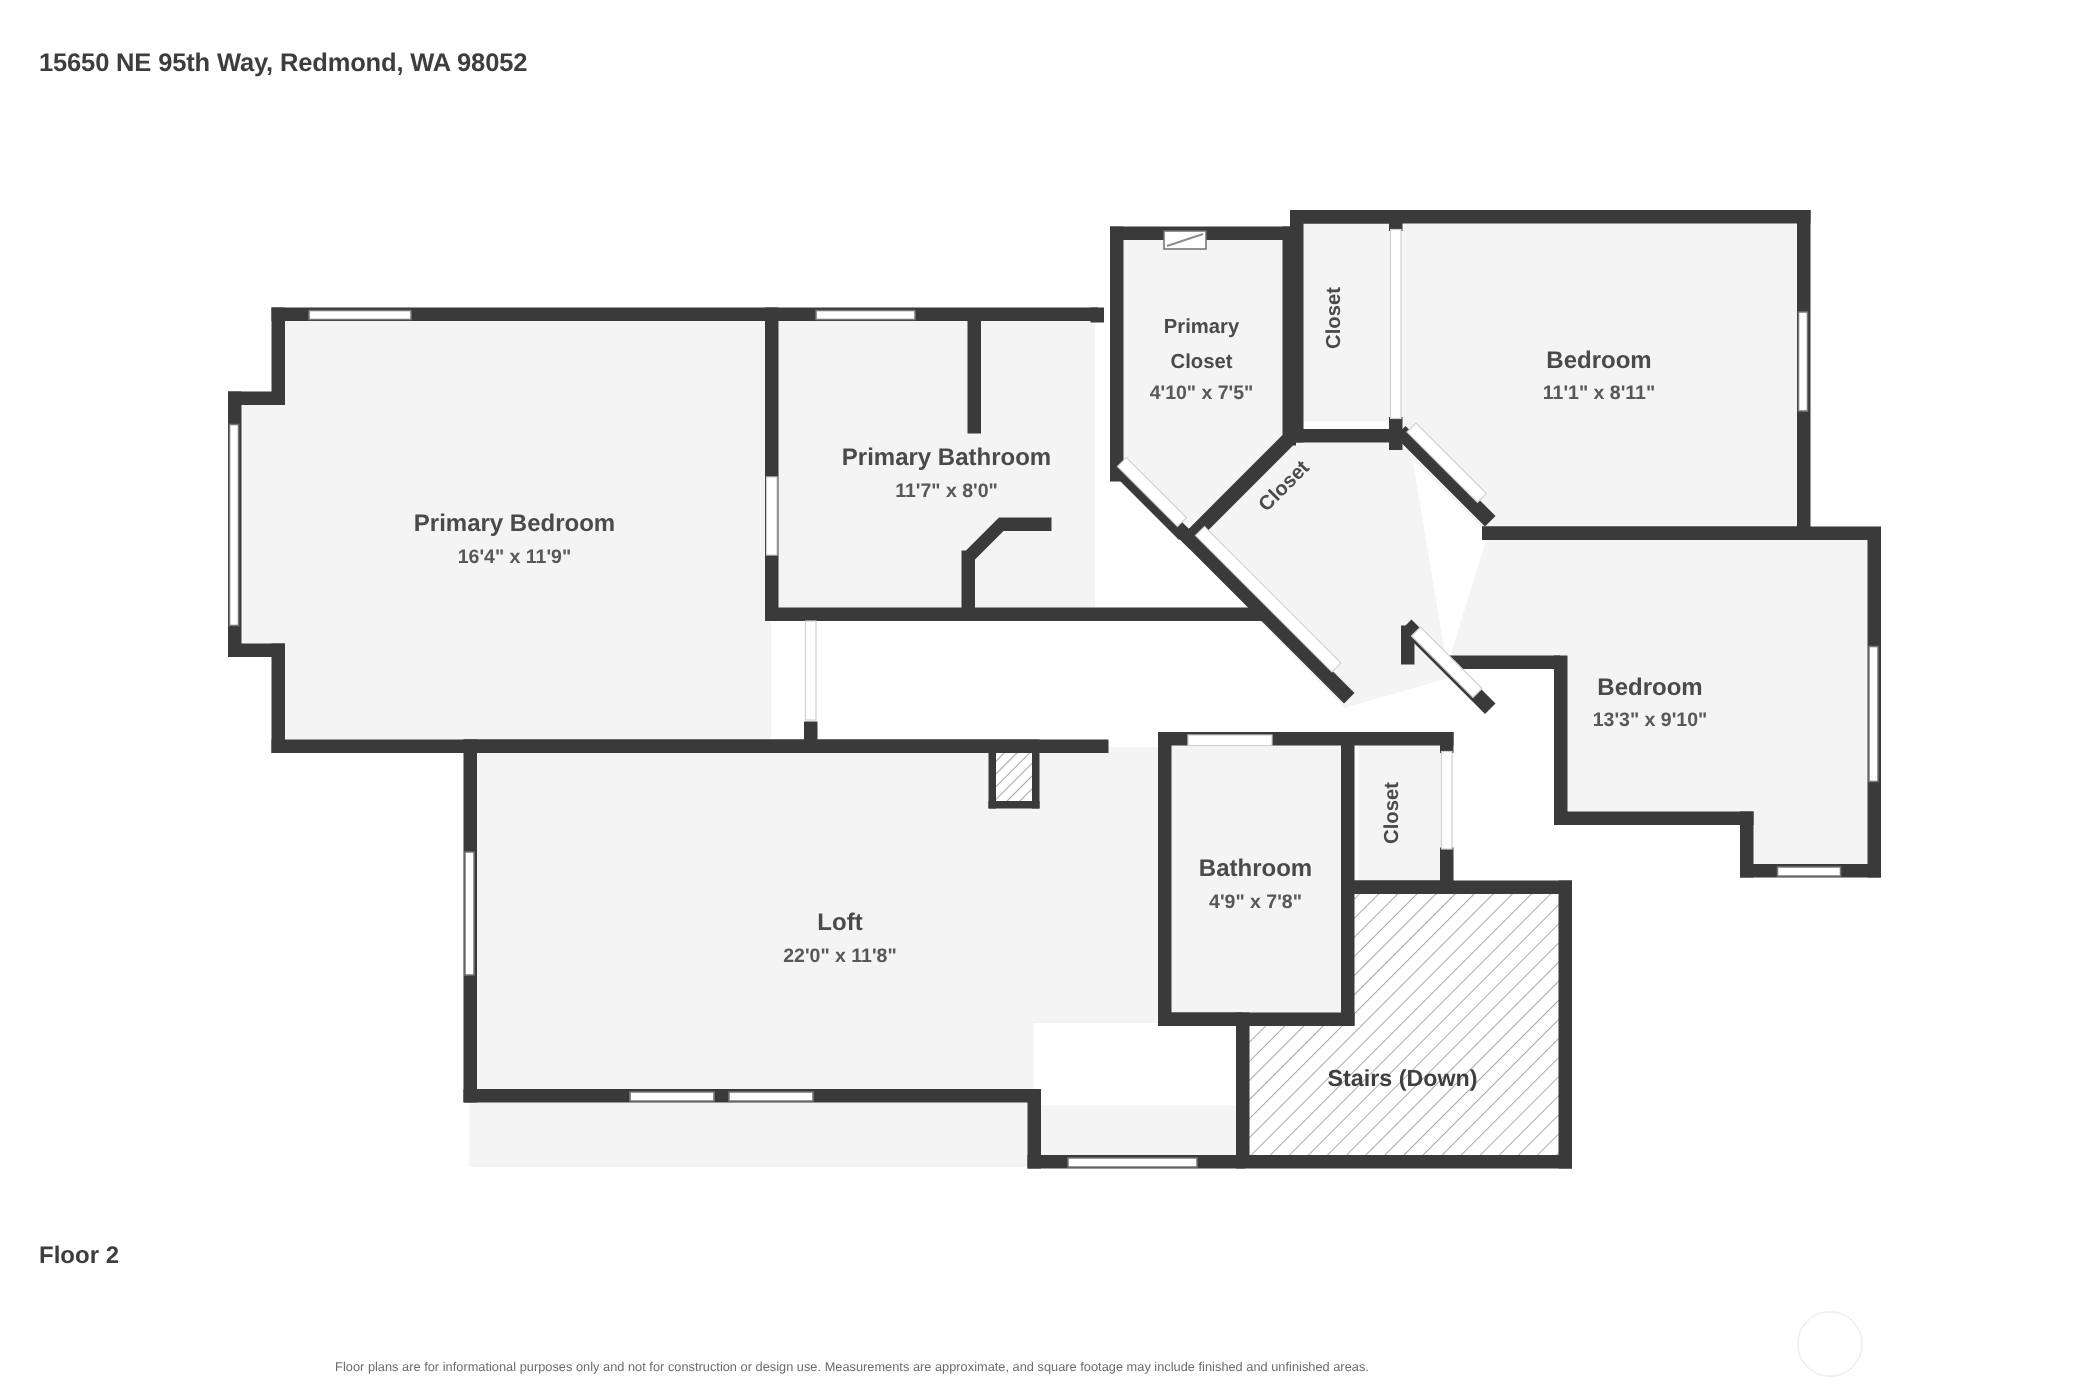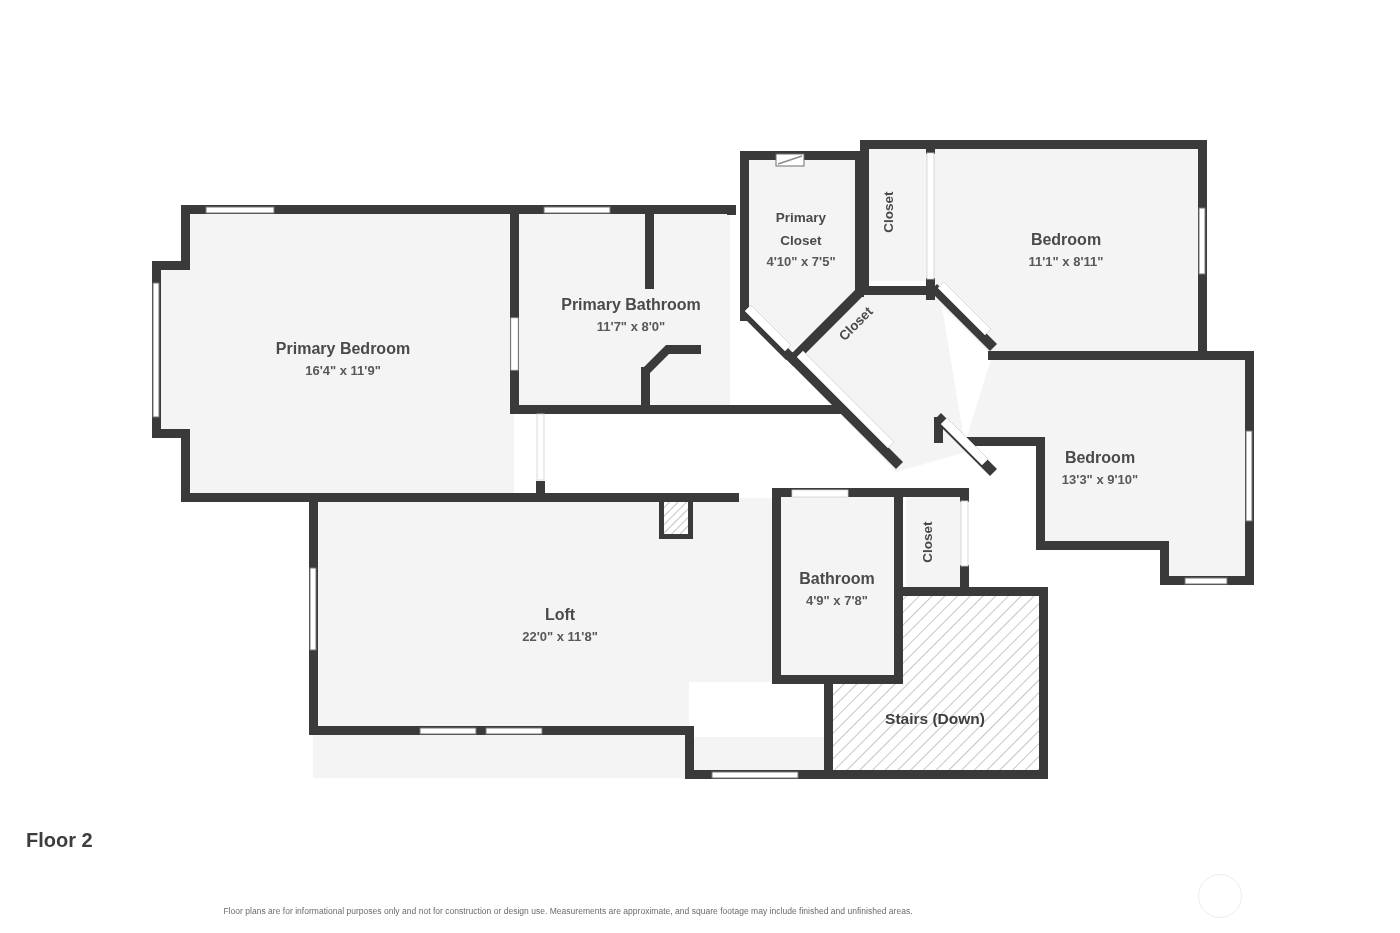--- a/index.html
+++ b/index.html
@@ -29,21 +29,21 @@
     font-size: 17px;
     font-weight: bold;
     letter-spacing: -0.1px;
     color: #3d3d3d;
     white-space: nowrap;
   }
   #floor-label {
     position: absolute;
     left: 26px;
     top: 829px;
-    font-size: 20px;
+    font-size: 16px;
     font-weight: bold;
     color: #3d3d3d;
     white-space: nowrap;
   }
   #disclaimer {
     position: absolute;
     left: 0;
     top: 906px;
     width: 1136px;
     text-align: center;
@@ -88,20 +88,21 @@
     font-size: 15.5px;
     font-weight: bold;
     fill: #3f3f3f;
   }
 </style>
 </head>
 <body>
 
 <div id="page">
 
+  <div id="address-title">15650 NE 95th Way, Redmond, WA 98052</div>
 
   <svg id="plan-svg" width="1400" height="933" viewBox="0 0 1400 933">
     <defs>
       <pattern id="hatch45" width="9" height="9" patternTransform="rotate(45)" patternUnits="userSpaceOnUse">
         <rect width="9" height="9" fill="#ffffff"></rect>
         <line x1="0" y1="0" x2="0" y2="9" stroke="#a8a8a8" stroke-width="1.3"></line>
       </pattern>
       <pattern id="hatchSmall" width="6" height="6" patternTransform="rotate(45)" patternUnits="userSpaceOnUse">
         <rect width="6" height="6" fill="#ffffff"></rect>
         <line x1="0" y1="0" x2="0" y2="6" stroke="#8f8f8f" stroke-width="1.1"></line>

